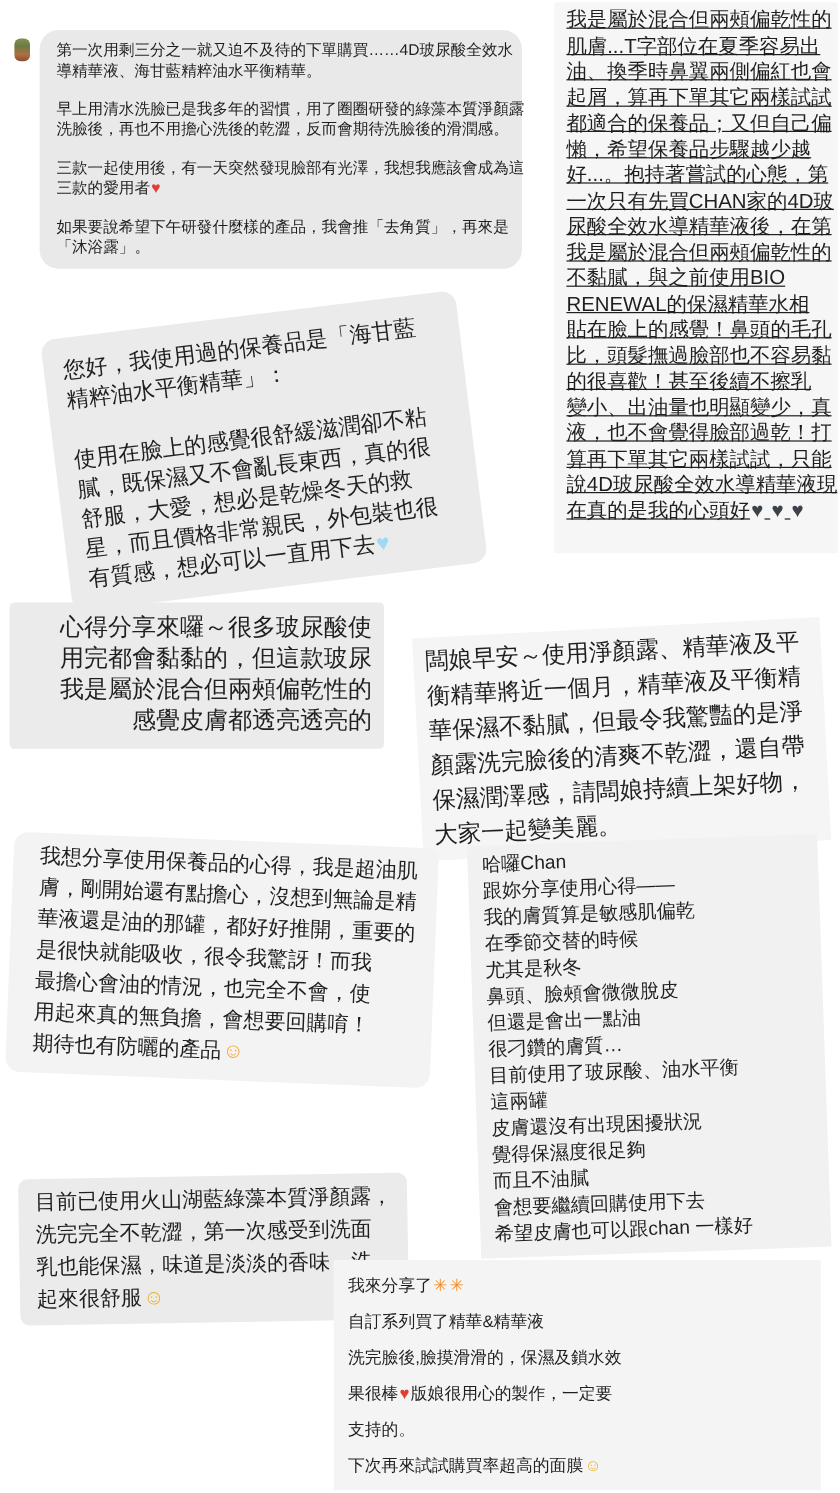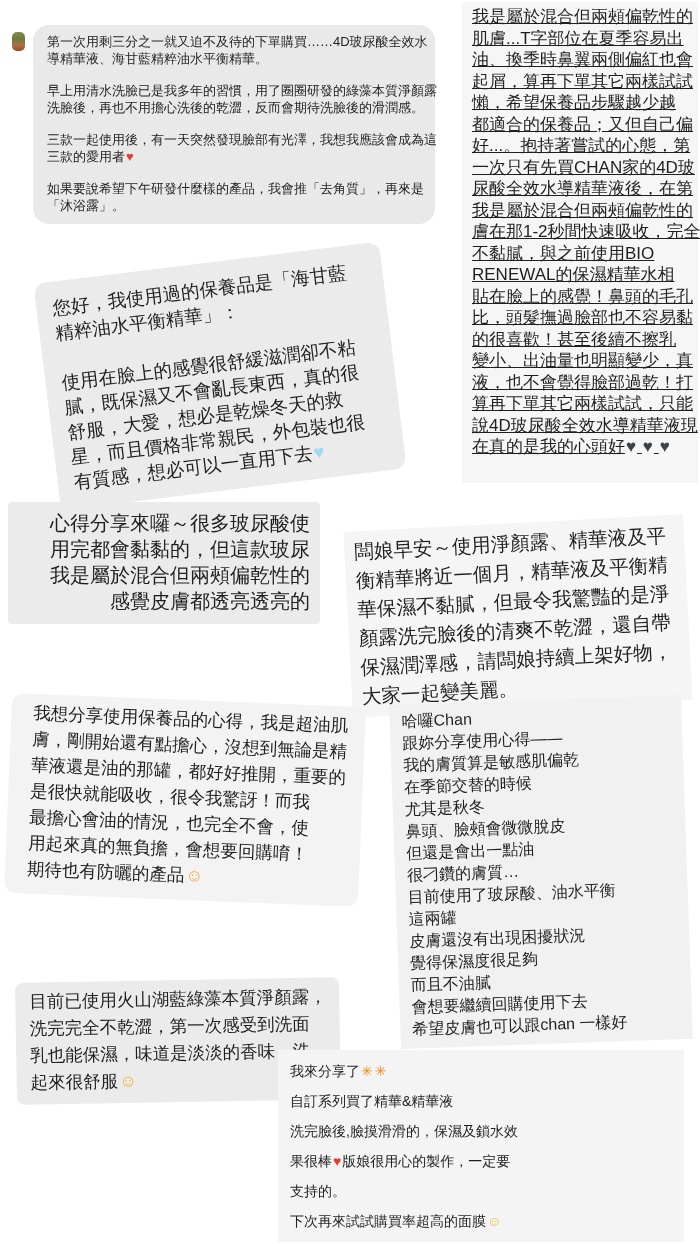--- a/index.html
+++ b/index.html
@@ -84,27 +84,26 @@
         <div class="line"><span class="run">「沐浴露」。</span></div>
       </div>
   </section>
 
   <section class="blk blk-b">
     <div class="lines">
         <div class="line"><span class="run">我是屬於混合但兩頰偏乾性的</span></div>
         <div class="line"><span class="run">肌膚...T字部位在夏季容易出</span></div>
         <div class="line"><span class="run">油、換季時鼻翼兩側偏紅也會</span></div>
         <div class="line"><span class="run">起屑，算再下單其它兩樣試試</span></div>
+        <div class="line"><span class="run">都適合的保養品；又但自己偏</span></div>
         <div class="line"><span class="run">懶，希望保養品步驟越少越</span></div>
-        <div class="line"><span class="run">都適合的保養品；又但自己偏</span></div>
         <div class="line"><span class="run">好...。抱持著嘗試的心態，第</span></div>
         <div class="line"><span class="run">一次只有先買CHAN家的4D玻</span></div>
         <div class="line"><span class="run">尿酸全效水導精華液後，在第</span></div>
         <div class="line"><span class="run">我是屬於混合但兩頰偏乾性的</span></div>
-        <div class="line"><span class="run">膚在那1-2秒間快速吸收，完全</span></div>
         <div class="line"><span class="run">不黏膩，與之前使用BIO</span></div>
         <div class="line"><span class="run">RENEWAL的保濕精華水相</span></div>
         <div class="line"><span class="run">貼在臉上的感覺！鼻頭的毛孔</span></div>
         <div class="line"><span class="run">比，頭髮撫過臉部也不容易黏</span></div>
         <div class="line"><span class="run">的很喜歡！甚至後續不擦乳</span></div>
         <div class="line"><span class="run">變小、出油量也明顯變少，真</span></div>
         <div class="line"><span class="run">液，也不會覺得臉部過乾！打</span></div>
         <div class="line"><span class="run">算再下單其它兩樣試試，只能</span></div>
         <div class="line"><span class="run">說4D玻尿酸全效水導精華液現</span></div>
         <div class="line"><span class="run">在真的是我的心頭好</span><span class="emoji" style="color: rgb(61, 66, 73);">♥</span><span class="run"> </span><span class="emoji" style="color: rgb(61, 66, 73);">♥</span><span class="run"> </span><span class="emoji" style="color: rgb(61, 66, 73);">♥</span></div>

